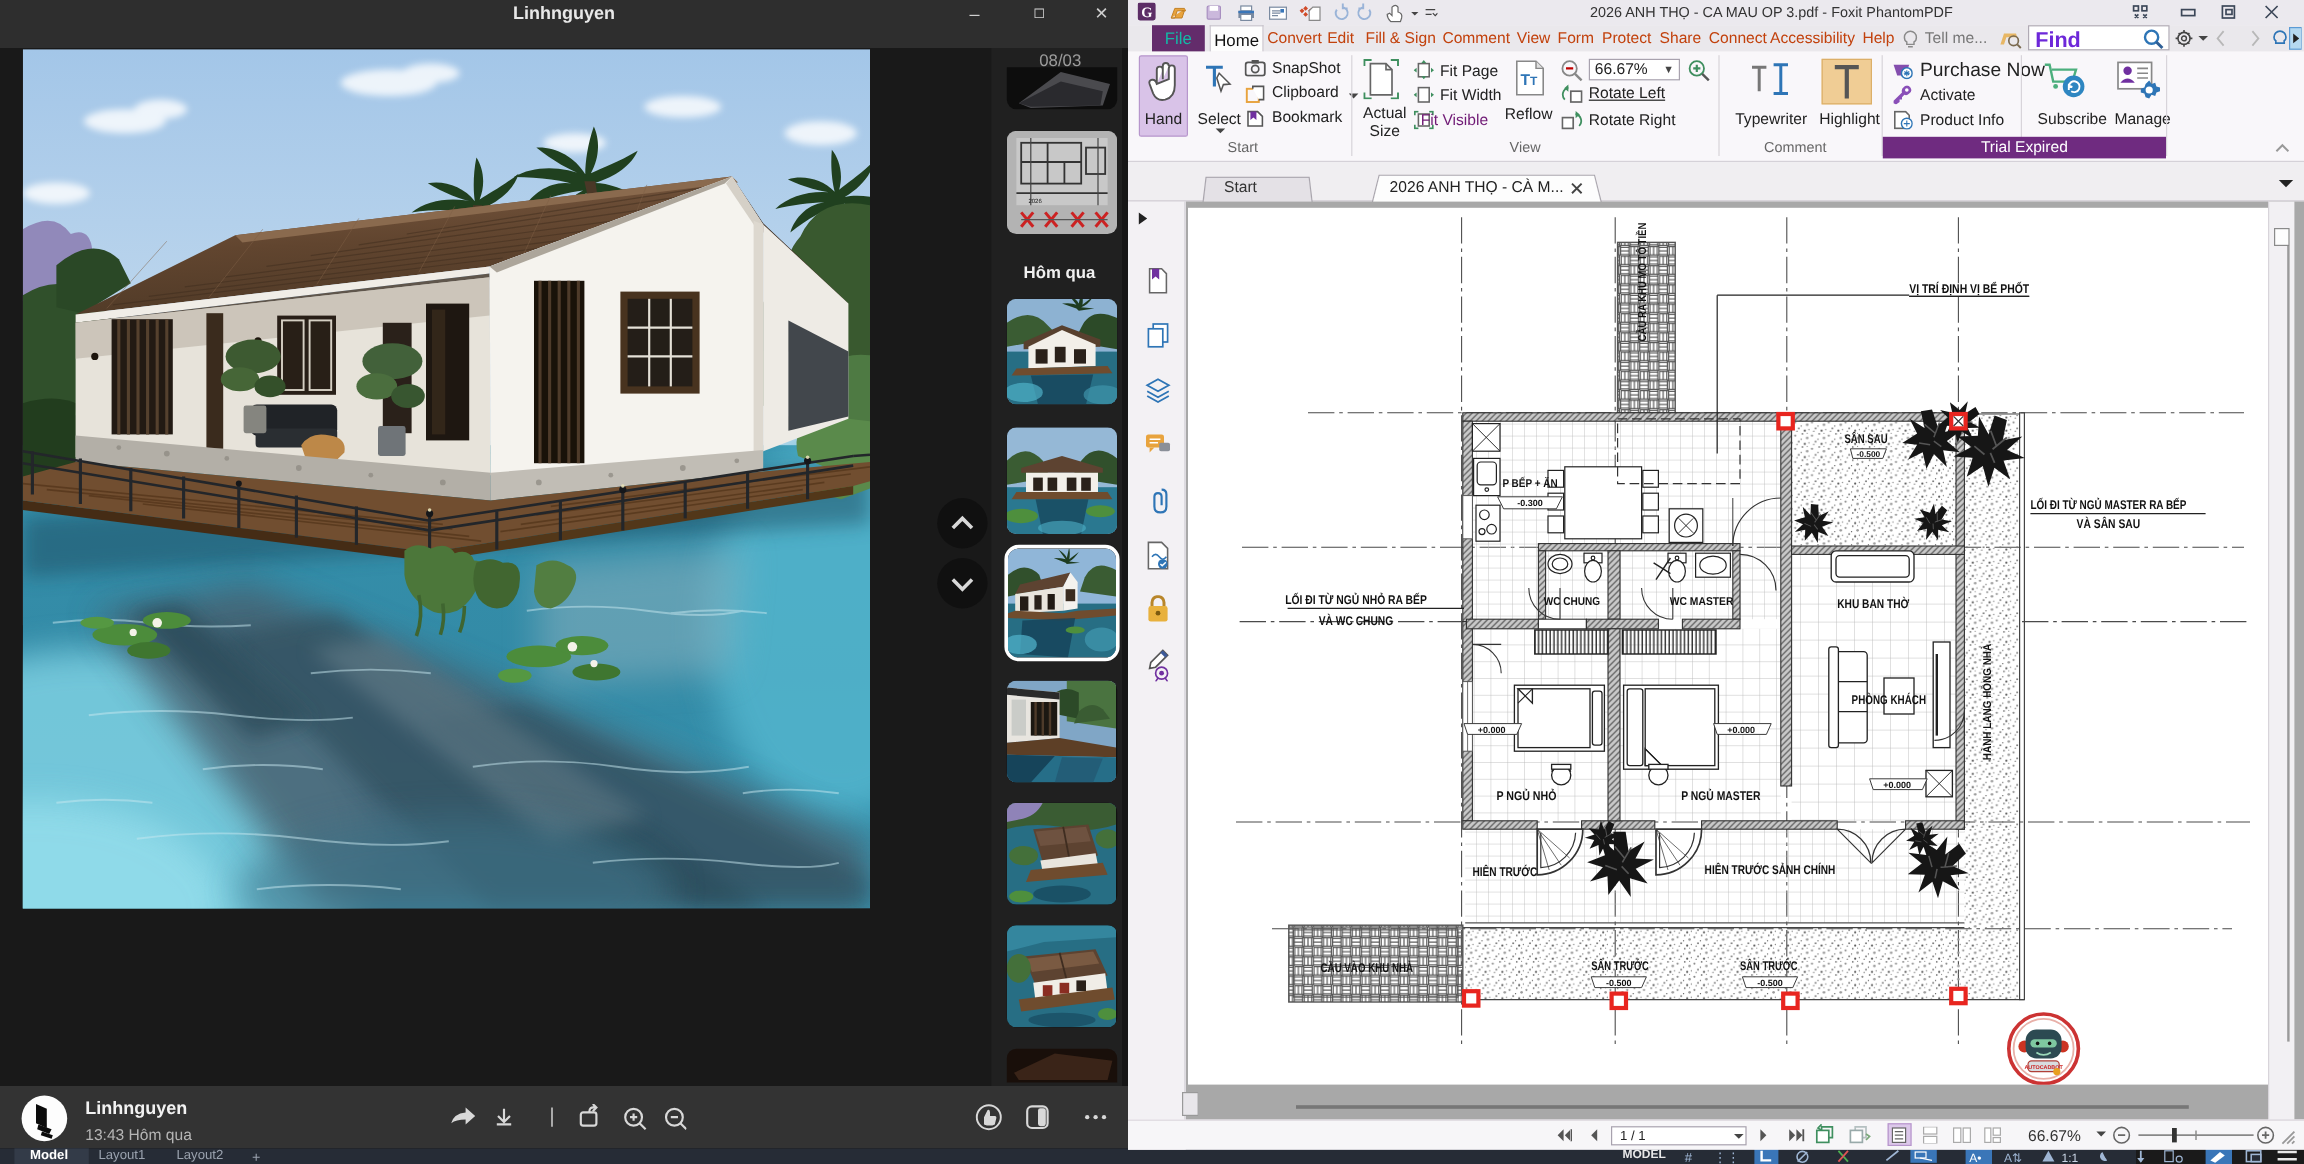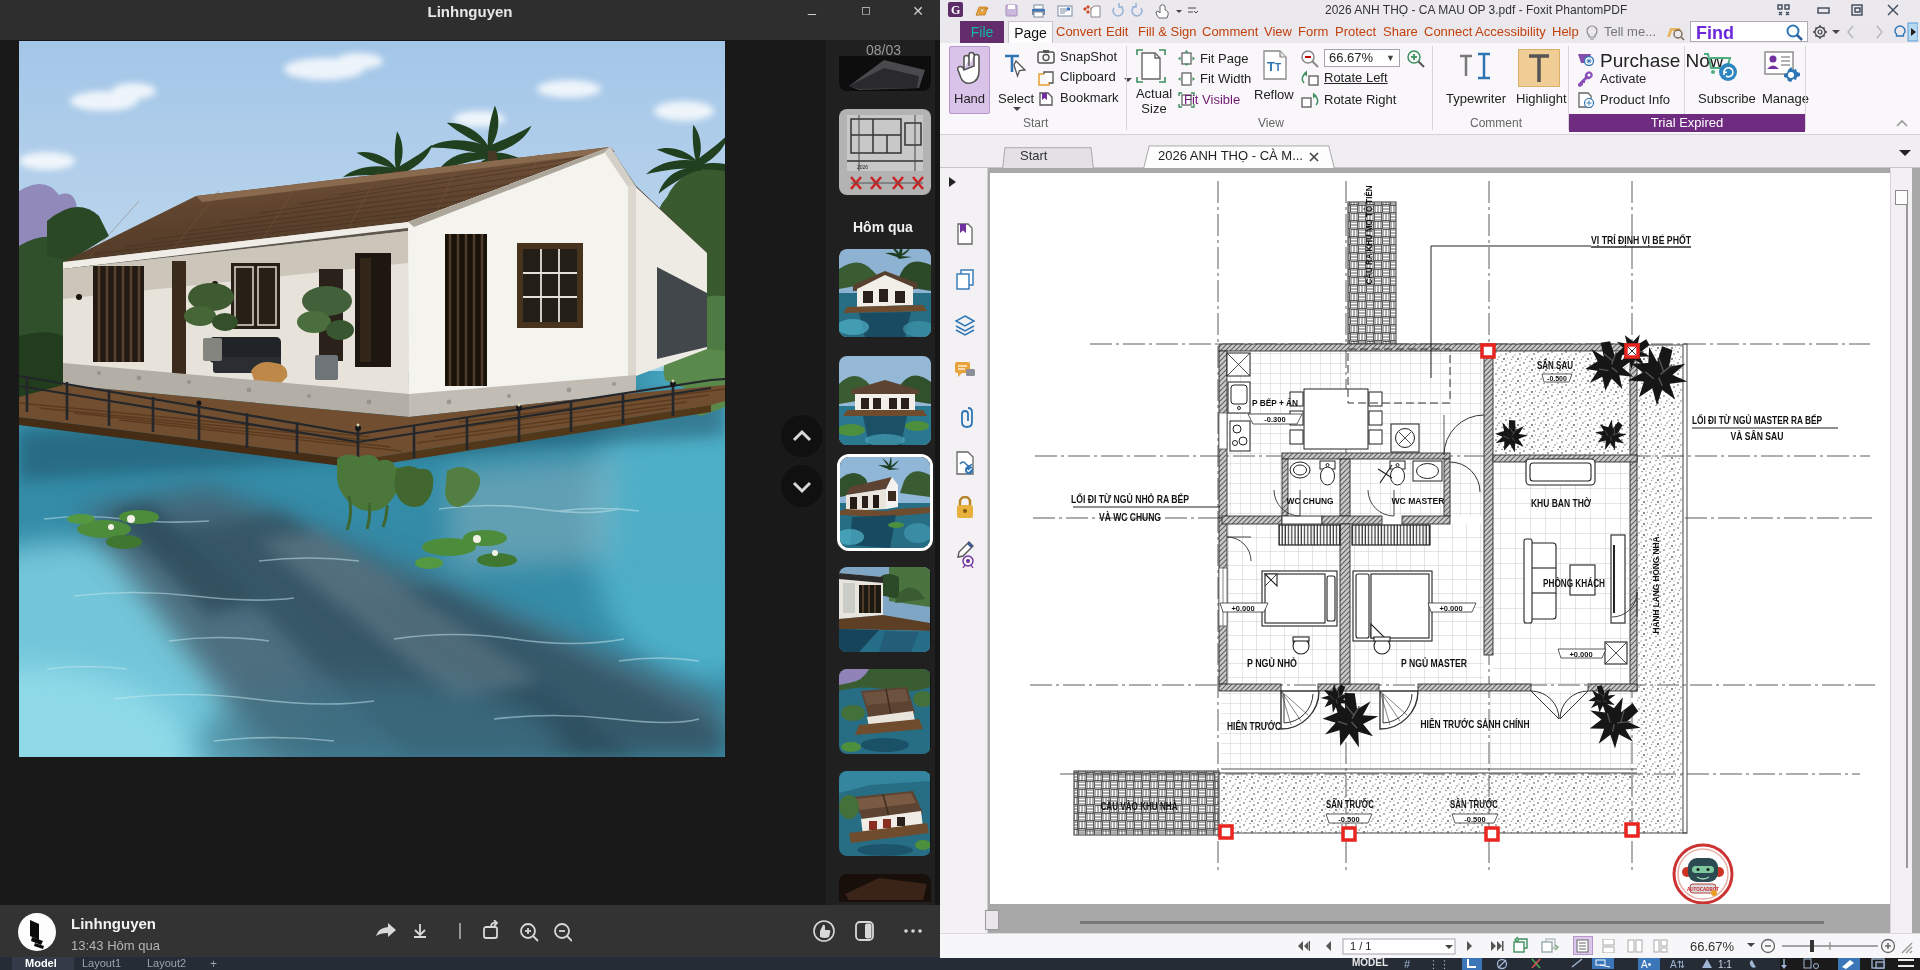--- a/index.html
+++ b/index.html
@@ -564,21 +564,21 @@
         <path d="M3,9 l3,3 m0,-3 l-3,3 m7,-3 l3,3 m0,-3 l-3,3"></path>
 <rect x="42" y="5" width="11" height="5"></rect>
 <rect x="76" y="2" width="10" height="10"></rect>
         <rect x="79" y="5" width="5" height="4"></rect>
 <path d="M112,2 l10,10 m0,-10 l-10,10"></path>
 </g>
     </svg>
 
 <div class="abs" style="left:0;top:21px;width:980px;height:22px;background:#eae8ec;"></div>
 <div class="abs" style="left:4px;top:21px;width:44px;height:22px;background:#632c6b;color:#14b8a6;font-size:14px;text-align:center;line-height:22px;margin-left:16px;">File</div>
-<div class="abs" style="left:68px;top:21px;width:45px;height:22px;background:#fdfdfd;border:1px solid #c8c4cc;border-bottom:none;box-sizing:border-box;color:#111;font-size:14px;text-align:center;line-height:22px;">Page</div>
+<div class="abs" style="left:68px;top:21px;width:45px;height:22px;background:#fdfdfd;border:1px solid #c8c4cc;border-bottom:none;box-sizing:border-box;color:#111;font-size:14px;text-align:center;line-height:22px;">Home</div>
 <div class="abs" style="top:21px;left:0;width:980px;height:22px;font-size:13px;color:#c2410c;line-height:22px;">
 <span class="abs" style="left:116px;">Convert</span>
       <span class="abs" style="left:166px;">Edit</span>
       <span class="abs" style="left:198px;">Fill &amp; Sign</span>
       <span class="abs" style="left:262px;">Comment</span>
       <span class="abs" style="left:324px;">View</span>
       <span class="abs" style="left:358px;">Form</span>
       <span class="abs" style="left:395px;">Protect</span>
       <span class="abs" style="left:443px;">Share</span>
       <span class="abs" style="left:484px;">Connect</span>
@@ -736,21 +736,21 @@
         <path d="M1,3 h20 M11,3 v26" stroke="#555" stroke-width="3.5" fill="none"></path>
       </svg>
 <div class="abs" style="left:576px;top:91px;font-size:13px;color:#222;">Highlight</div>
 <div class="abs" style="left:530px;top:116px;font-size:12px;color:#666;">Comment</div>
 <div class="abs" style="left:628px;top:46px;width:1px;height:84px;background:#d8d4da;"></div>
 <svg class="abs" style="left:637px;top:50px;" width="17" height="16">
         <path d="M1,4 l3,9 h7 l3,-9 Z" fill="#7030a0" opacity="0.85"></path>
         <circle cx="12" cy="11" r="4.5" fill="#fff" stroke="#2e75b6" stroke-width="1.3"></circle>
         <path d="M9.5,11 h5 M12,8.5 v5 M10,9.5 l4,3 M14,9.5 l-4,3" stroke="#2e75b6" stroke-width="0.9"></path>
       </svg>
-<div class="abs" style="left:660px;top:50px;font-size:19px;color:#222;">Purchase Now</div>
+<div class="abs" style="left:660px;top:50px;font-size:16px;color:#222;">Purchase Now</div>
 <svg class="abs" style="left:636px;top:71px;" width="18" height="16">
         <path d="M2,13 l7,-7 q-1,-3 2,-5 q3,-2 5,1 q2,3 -1,5 q-2,2 -4,1 l-2,2 0,2 -2,0 0,2 -3,2 -2,-1 Z" fill="#8a4fb8"></path>
         <circle cx="13" cy="4" r="1.5" fill="#fff"></circle>
       </svg>
 <div class="abs" style="left:660px;top:71px;font-size:13px;color:#222;">Activate</div>
 <svg class="abs" style="left:637px;top:92px;" width="17" height="16">
         <path d="M2,1 h9 l3,3 v11 h-12 Z" fill="#fff" stroke="#666" stroke-width="1.3"></path>
         <circle cx="12" cy="11" r="4.5" fill="#fff" stroke="#2e75b6" stroke-width="1.2"></circle>
         <path d="M9.5,11 h5 M12,8.5 v5" stroke="#2e75b6" stroke-width="0.9"></path>
       </svg>

